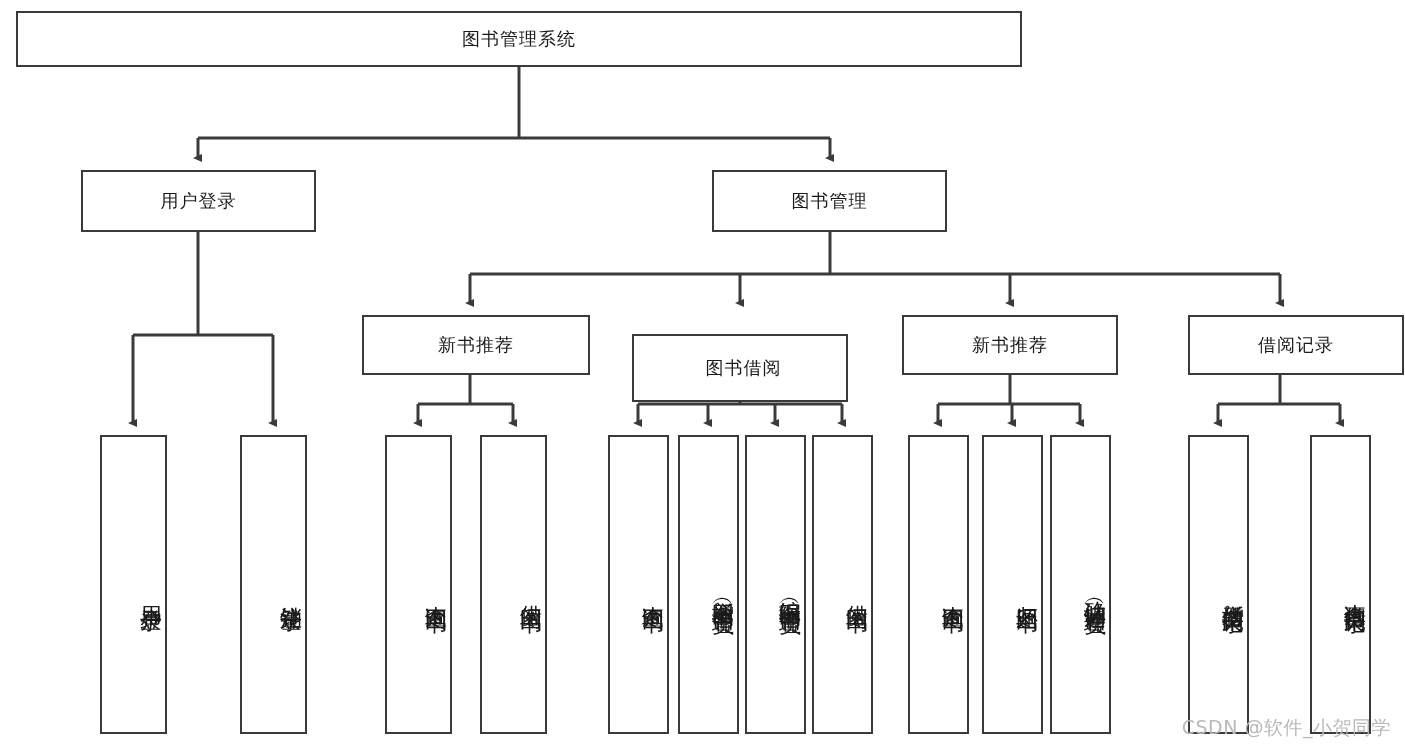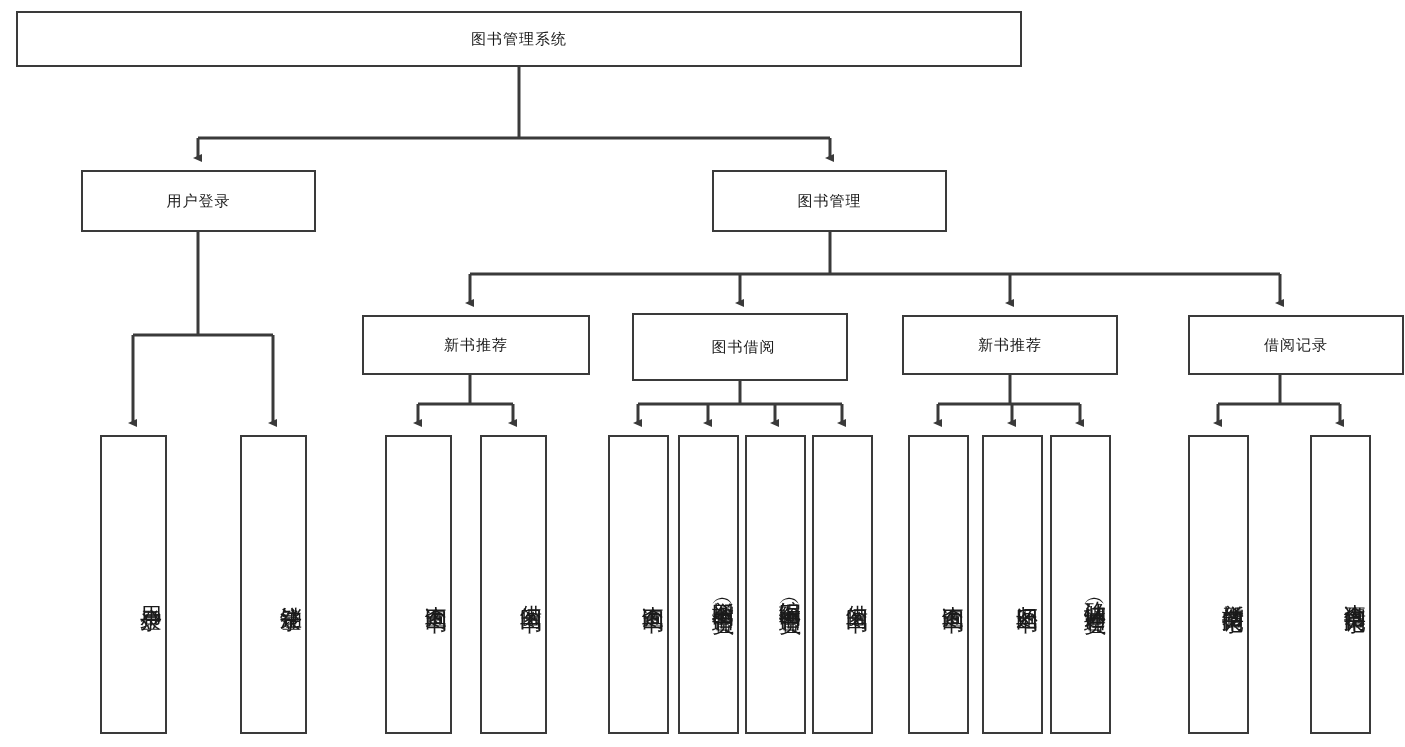--- a/index.html
+++ b/index.html
@@ -30,21 +30,21 @@
     position: absolute;
     box-sizing: border-box;
     background: #ffffff;
     border: 2px solid #3a3a3a;
     display: flex;
     align-items: center;
     justify-content: center;
     color: #1a1a1a;
   }
   .node.h {
-    font-size: 15px;
+    font-size: 18px;
     letter-spacing: 1px;
     line-height: 1.2;
   }
   .node.v {
     writing-mode: vertical-rl;
     text-orientation: upright;
     font-size: 22px;
     line-height: 1.25;
     letter-spacing: 2px;
     padding-top: 14px;
@@ -132,21 +132,21 @@
         <span class="">用户登录</span>
       </div>
       <div class="node h" style="left: 712px; top: 170px; width: 235px; height: 62px;">
         <span class="">图书管理</span>
       </div>
     </div>
   <div id="level3-layer">
       <div class="node h" style="left: 362px; top: 315px; width: 228px; height: 60px;">
         <span class="">新书推荐</span>
       </div>
-      <div class="node h" style="left: 632px; top: 313px; width: 216px; height: 68px; padding-left: 7px;">
+      <div class="node h" style="left: 632px; top: 334px; width: 216px; height: 68px; padding-left: 7px;">
         <span class="">图书借阅</span>
       </div>
       <div class="node h" style="left: 902px; top: 315px; width: 216px; height: 60px;">
         <span class="">新书推荐</span>
       </div>
       <div class="node h" style="left: 1172px; top: 315px; width: 216px; height: 60px; margin-left: 16px;">
         <span class="">借阅记录</span>
       </div>
     </div>
   <div id="leaf-layer">
@@ -184,13 +184,14 @@
         <span class="vlabel">确认归还（管理员）</span>
       </div>
       <div class="node v" style="left: 1188px; top: 435px; width: 61px; height: 299px;">
         <span class="vlabel">新增借阅记录</span>
       </div>
       <div class="node v" style="left: 1310px; top: 435px; width: 61px; height: 299px;">
         <span class="vlabel">查询借阅记录</span>
       </div>
     </div>
 
+  <div class="watermark">CSDN @软件_小贺同学</div>
 </div>
 
 </body></html>

